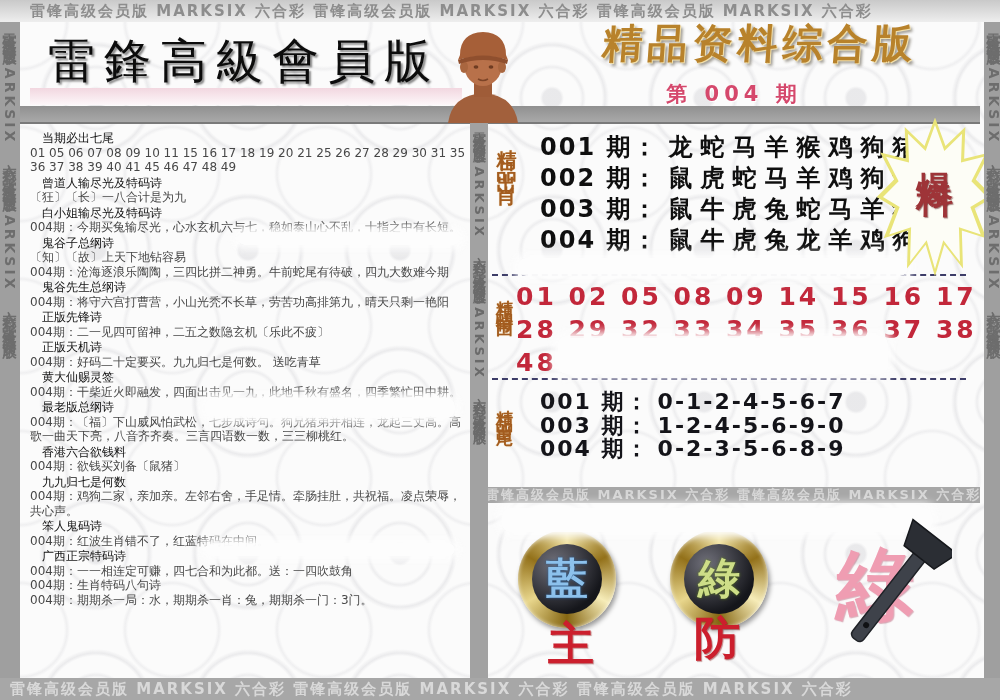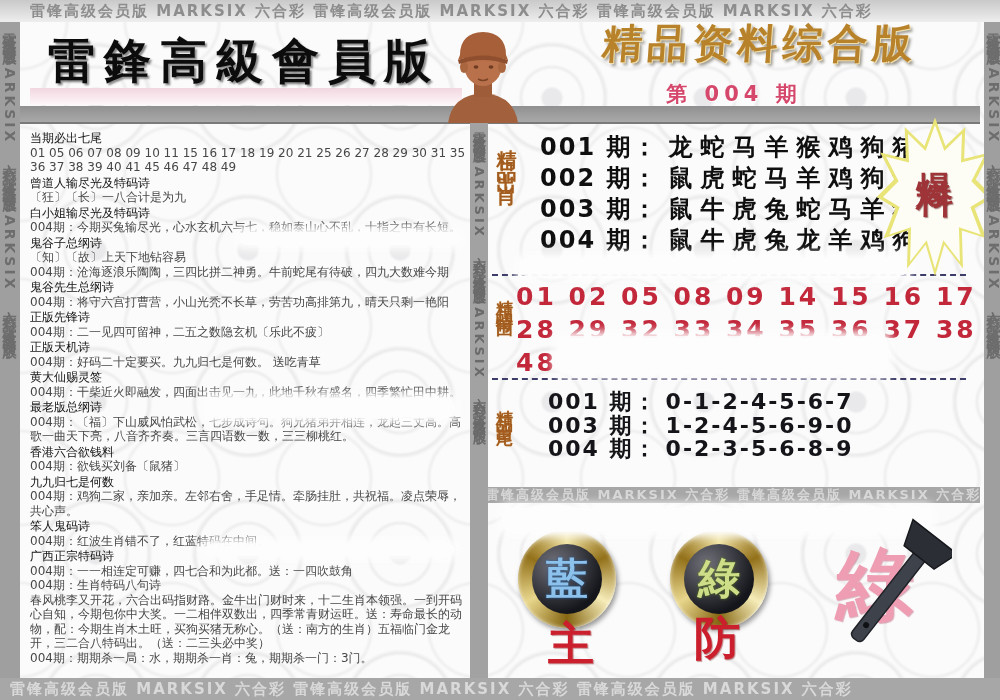--- a/index.html
+++ b/index.html
@@ -24,39 +24,39 @@
      background:linear-gradient(#c9c9c9,#eeeeee);color:#8d8d8d;padding-left:30px;}
   .strip.bottom{left:0;bottom:0;right:0;height:22px;line-height:22px;font-size:15px;letter-spacing:2px;
      background:#a7a7a7;color:#d9d9d9;padding-left:10px;}
   .strip.vside{top:22px;bottom:22px;width:20px;writing-mode:vertical-rl;text-orientation:mixed;
      background:#9f9f9f;color:#6d6d6d;font-size:14px;letter-spacing:3px;line-height:20px;}
   .strip.vleft{left:0;}
   .strip.vright{right:0;}
 
   
   .title-left{position:absolute;left:48px;top:30px;z-index:3;font-family:"DejaVu Serif",serif;
-     font-weight:bold;font-size:47px;color:#0c0c0c;letter-spacing:9px;
+     font-weight:normal;font-size:47px;color:#0c0c0c;letter-spacing:9px;
      text-shadow:2px 2px 2px rgba(0,0,0,0.45);}
   .pink-strip{position:absolute;left:30px;top:88px;width:432px;height:17px;z-index:2;
      background:linear-gradient(#f2d7e0,#fdf7f9);}
   .bust{position:absolute;left:408px;top:23px;width:150px;height:100px;z-index:4;}
   .title-right{position:absolute;left:560px;top:16px;width:400px;z-index:3;text-align:center;
      font-family:"DejaVu Serif",serif;font-weight:bold;font-size:40px;letter-spacing:5px;
      color:#b8822b;transform:skewX(-4deg);
      text-shadow:1px 1px 0 #f1dfab, 3px 3px 3px rgba(40,30,10,0.45);}
   .issue-no{position:absolute;left:584px;top:80px;width:300px;z-index:3;text-align:center;
      font-size:21px;font-weight:bold;letter-spacing:5px;color:#d5486c;text-shadow:1px 1px 0 #fff;}
   .gray-bar{position:absolute;left:20px;top:106px;width:960px;height:16px;z-index:2;
      background:linear-gradient(#909090,#a9a9a9);border-bottom:2px solid #7a7a7a;}
 
   
   .left-col{position:absolute;left:24px;top:126px;width:444px;height:552px;z-index:2;
      padding:4px 2px 0 6px;box-sizing:border-box;}
   .ln{font-size:12px;line-height:14.5px;color:#474747;}
-  .ln.t{color:#121212;margin-top:1px;}
+  .ln.t{color:#121212;margin-top:1px;margin-left:12px;}
 
   .mid-strip{position:absolute;left:470px;top:122px;width:18px;height:556px;z-index:3;
      background:#a2a2a2;writing-mode:vertical-rl;text-orientation:mixed;color:#6a6a6a;
      font-size:13px;font-weight:bold;letter-spacing:3px;line-height:18px;overflow:hidden;}
 
   
   .right-col{position:absolute;left:488px;top:122px;width:492px;height:556px;z-index:2;}
   .vlabel{position:absolute;writing-mode:vertical-rl;text-orientation:upright;font-weight:bold;
      color:#a35c1f;text-shadow:0 0 1px #e3bd85;}
   .lbl-chuxiao{left:6px;top:12px;font-size:20px;letter-spacing:12px;}
@@ -69,21 +69,21 @@
   .zrow .issue{letter-spacing:2px;margin-right:10px;}
   .zrow .val{letter-spacing:8px;}
 
   .dash{position:absolute;left:4px;right:14px;height:0;border-top:2px dashed #3d3d68;}
   .dash1{top:152px;} .dash2{top:256px;}
 
   .tewei-lines{position:absolute;left:28px;top:158px;right:12px;}
   .numline{font-size:25px;font-weight:bold;color:#c2273a;letter-spacing:3px;line-height:33px;
      white-space:nowrap;}
 
-  .chuwei-rows{position:absolute;left:60px;top:268px;}
+  .chuwei-rows{position:absolute;left:52px;top:268px;}
   .wrow{font-size:22px;font-weight:bold;color:#141419;line-height:23.5px;white-space:nowrap;}
   .wrow .issue{letter-spacing:2px;margin-right:8px;}
   .wrow .val{letter-spacing:2px;}
 
   .divider2{position:absolute;left:-2px;right:0;top:365px;height:16px;background:#a7a7a7;
      color:#d6d6d6;font-size:13px;font-weight:bold;letter-spacing:2px;line-height:16px;
      white-space:nowrap;overflow:hidden;}
 
   
   .burst{position:absolute;right:-10px;top:0px;width:110px;height:150px;z-index:6;}
@@ -175,21 +175,20 @@
       <div class="ln b">004期：〔福〕下山威风怕武松，七步成诗句。狗兄猪弟并相连，龙起三丈高。高歌一曲天下亮，八音齐齐奏。三言四语数一数，三三柳桃红。</div>
       <div class="ln t">香港六合欲钱料</div>
       <div class="ln b">004期：欲钱买刘备〔鼠猪〕</div>
       <div class="ln t">九九归七是何数</div>
       <div class="ln b">004期：鸡狗二家，亲加亲。左邻右舍，手足情。牵肠挂肚，共祝福。凌点荣辱，共心声。</div>
       <div class="ln t">笨人鬼码诗</div>
       <div class="ln b">004期：红波生肖错不了，红蓝特码在中间。</div>
       <div class="ln t">广西正宗特码诗</div>
       <div class="ln b">004期：一一相连定可赚，四七合和为此都。送：一四吹鼓角</div>
       <div class="ln b">004期：生肖特码八句诗</div>
-      <div class="ln b">春风桃李又开花，六合出码指财路。金牛出门财时来，十二生肖本领强。一到开码心自知，今期包你中大奖。一二相伴双数出，四季常青财运旺。送：寿命最长的动物，配：今期生肖木土旺，买狗买猪无称心。（送：南方的生肖）五福临门金龙开，三二合八特码出。（送：二三头必中奖）</div>
       <div class="ln b">004期：期期杀一局：水，期期杀一肖：兔，期期杀一门：3门。</div>
     </div>
 
   <div class="blur" style="left:238px;top:232px;width:222px;height:13px;"></div>
   <div class="blur" style="left:205px;top:398px;width:250px;height:20px;"></div>
   <div class="blur" style="left:205px;top:543px;width:250px;height:13px;"></div>
 
   <div class="mid-strip">雷锋高级会员版  MARKSIX  六合彩  雷锋高级会员版  MARKSIX  六合彩  雷锋高级会员版</div>
 
   <div class="right-col">

